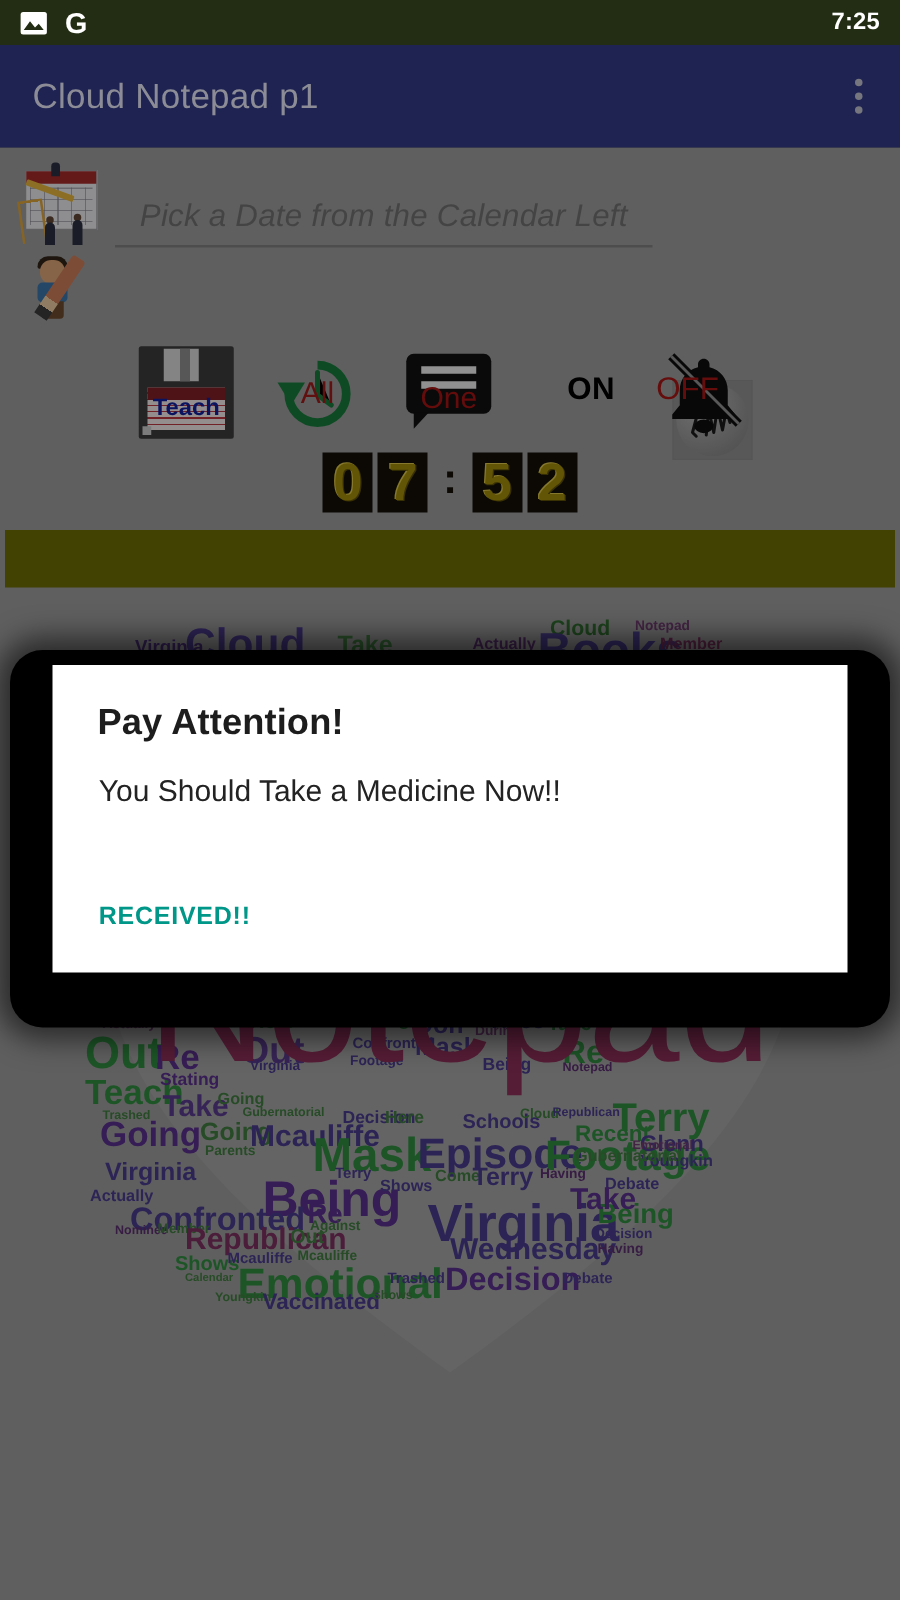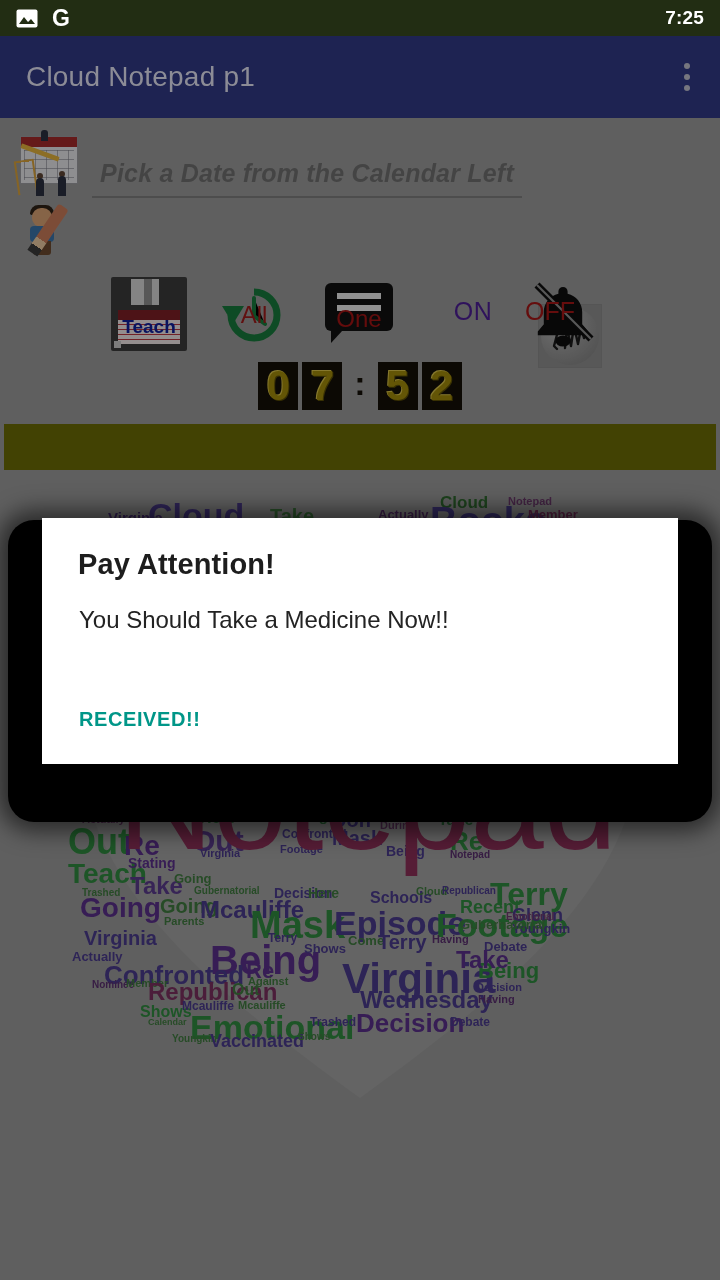--- a/index.html
+++ b/index.html
@@ -150,21 +150,21 @@
     display: flex;
     align-items: center;
     justify-content: center;
   }
   .field-date { margin-right: 184px; }
   .field-msg { margin-right: 182px; }
   .field-hint {
     color: #6f6f6f;
     font-size: 25px;
     font-style: italic;
-    font-weight: 700;
+    font-weight: 400;
     white-space: nowrap;
     letter-spacing: .2px;
   }
   .field-hint-msg { font-weight: 700; }
 
   
   .mic-btn {
     position: absolute;
     right: 118px;
     top: 186px;
@@ -220,21 +220,21 @@
   .bubble-wrap { position: relative; width: 68px; height: 62px; }
   .bubble { position: absolute; left: 0; top: 0; width: 68px; height: 48px; background: #111111; border-radius: 6px; }
   .bubble::after { content: ""; position: absolute; left: 6px; bottom: -12px; width: 0; height: 0;
                    border-left: 12px solid #111111; border-bottom: 13px solid transparent; }
   .bubble-line { position: absolute; left: 12px; width: 44px; height: 6px; background: #e8e8e8; }
   .bl1 { top: 10px; }
   .bl2 { top: 22px; }
   .bubble-text { position: absolute; left: 0; right: 0; top: 22px; text-align: center;
                  color: #a21414; font-size: 24px; font-weight: 400; }
 
-  .on-text { color: #4c1d95; font-size: 25px; font-weight: 400; letter-spacing: .5px; }
+  .on-text { color: #000000; font-size: 25px; font-weight: 700; letter-spacing: .5px; }
 
   
   .bell-wrap { position: relative; width: 76px; height: 76px; }
   .bell-text { position: absolute; left: 0; right: 0; top: 20px; text-align: left;
                color: #a31616; font-size: 25px; font-weight: 400; z-index: 3; }
 
   
   .clock-row {
     display: flex; align-items: center; justify-content: center;
     gap: 4px;
@@ -285,21 +285,21 @@
     width: 704px;
     height: 302px;
     background: #000000;
     border-radius: 26px;
     box-shadow: 0 0 22px 10px rgba(0,0,0,0.55);
     z-index: 40;
   }
   .dialog {
     position: absolute;
     left: 42px;
-    top: 518px;
+    top: 532px;
     width: 636px;
     height: 246px;
     background: #ffffff;
     z-index: 41;
     padding: 12px;
     box-sizing: border-box;
   }
   .dialog-title {
     position: absolute;
     left: 36px; top: 30px;

